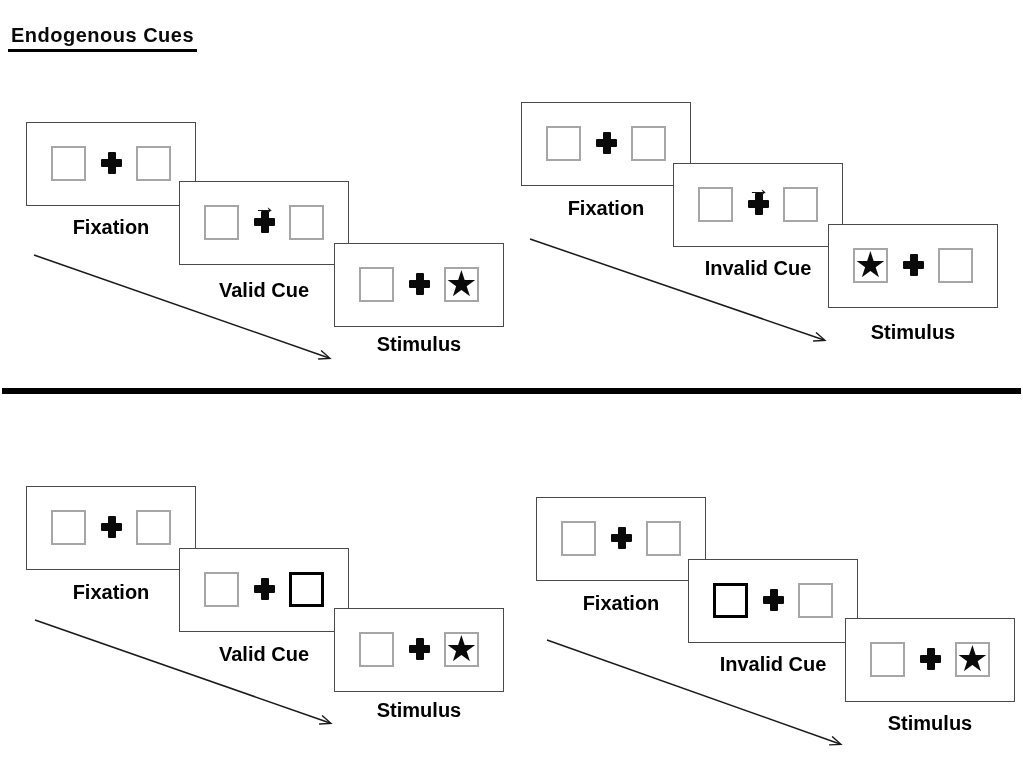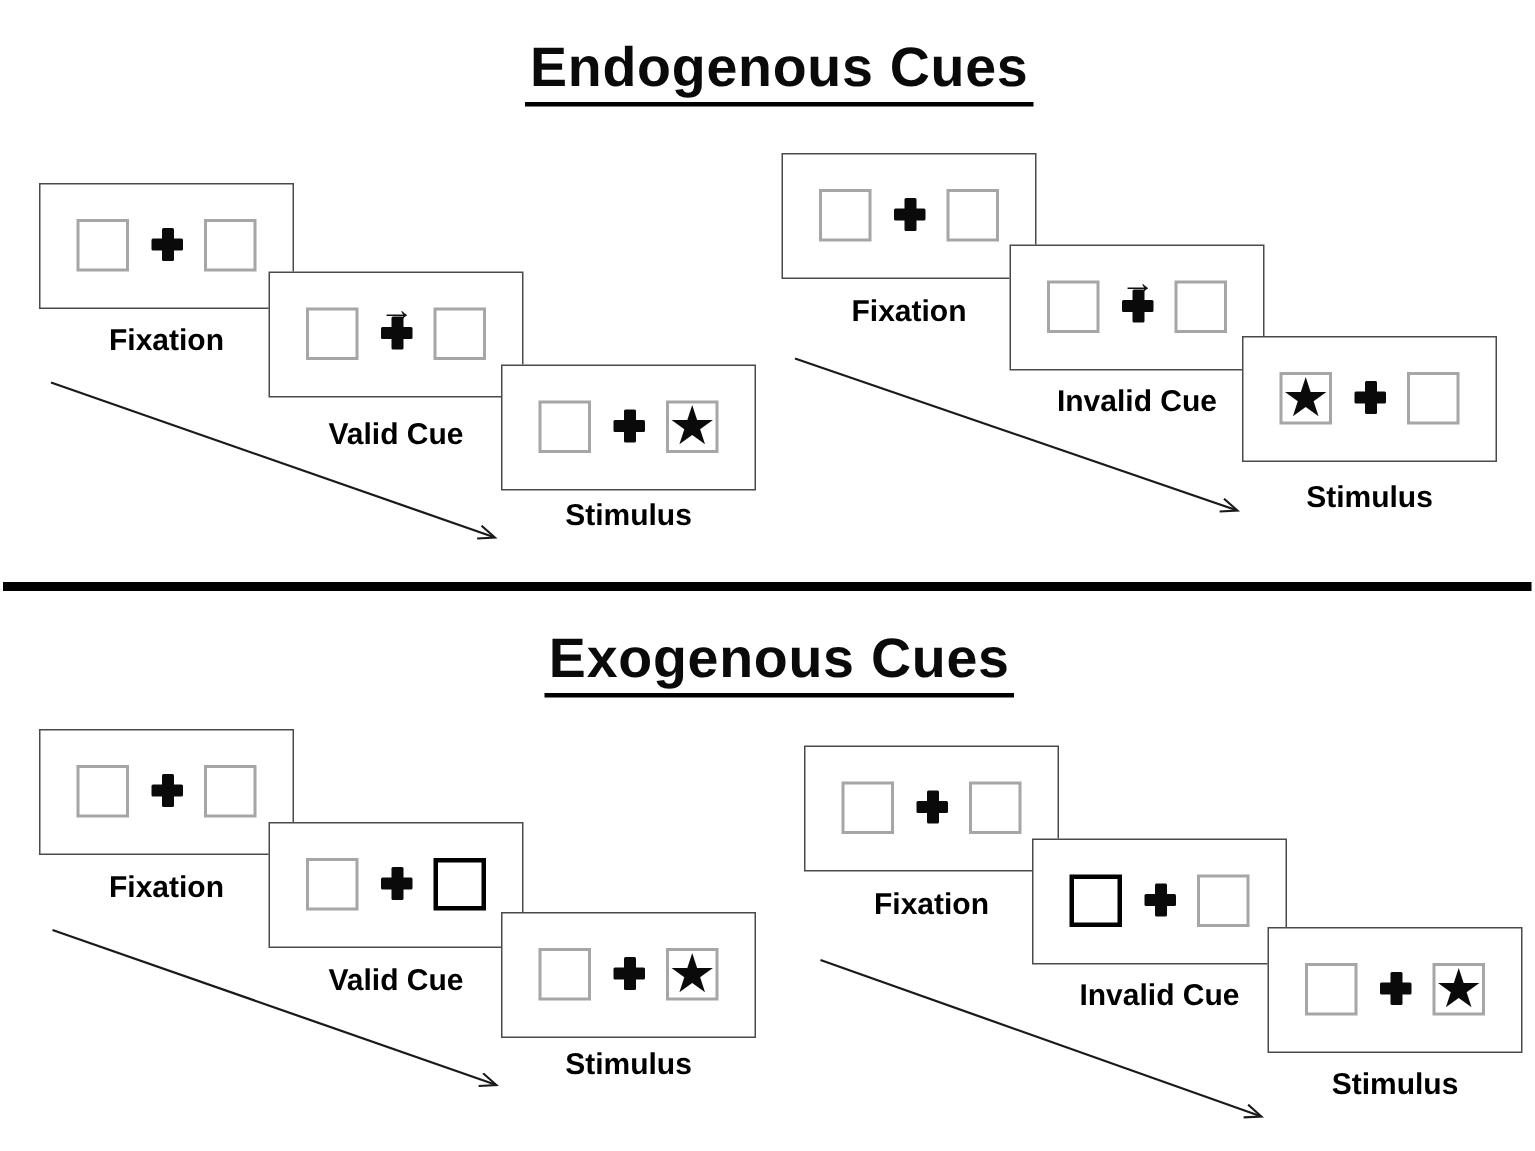--- a/index.html
+++ b/index.html
@@ -1,22 +1,22 @@
 <!DOCTYPE html>
 <html><head>
 <meta charset="utf-8">
 <style>
   html,body{margin:0;padding:0;background:#ffffff;}
   #page{
     position:relative;width:1023px;height:767px;background:#ffffff;overflow:hidden;
     font-family:"Liberation Sans", sans-serif;color:#0a0a0a;
   }
   .section-title{
-    position:absolute;left:0;width:1023px;text-align:center;
-    font-size:37px;font-weight:bold;letter-spacing:0.5px;
+    position:absolute;left:0;width:1023px;
+    font-size:20px;font-weight:bold;letter-spacing:0.5px;
   }
   .section-title .t{
     display:inline-block;border-bottom:3px solid #000;padding:0 3px 2px 3px;transform:translateX(8px);
   }
   .divider{position:absolute;left:2px;right:2px;top:388px;height:6px;background:#000000;}
   .panel{
     position:absolute;width:170px;height:84px;background:#ffffff;
     border:1px solid #4a4a4a;box-sizing:border-box;
   }
   .sq{
@@ -125,23 +125,20 @@
     <div class="plus">
         <span class="pv"></span>
         <span class="ph"></span>
       </div>
     <div class="sq pos-right"></div>
   </div>
   <div class="plabel" style="left:828px;top:321px;">Stimulus</div>
 
   <div class="divider"></div>
 
-  <div class="section-title" style="top:418px;">
-    <span class="t">Exogenous Cues</span>
-  </div>
 
   <div class="panel" style="left:26px;top:486px;">
     <div class="sq pos-left"></div>
     <div class="plus">
         <span class="pv"></span>
         <span class="ph"></span>
       </div>
     <div class="sq pos-right"></div>
   </div>
   <div class="plabel" style="left:26px;top:581px;">Fixation</div>

